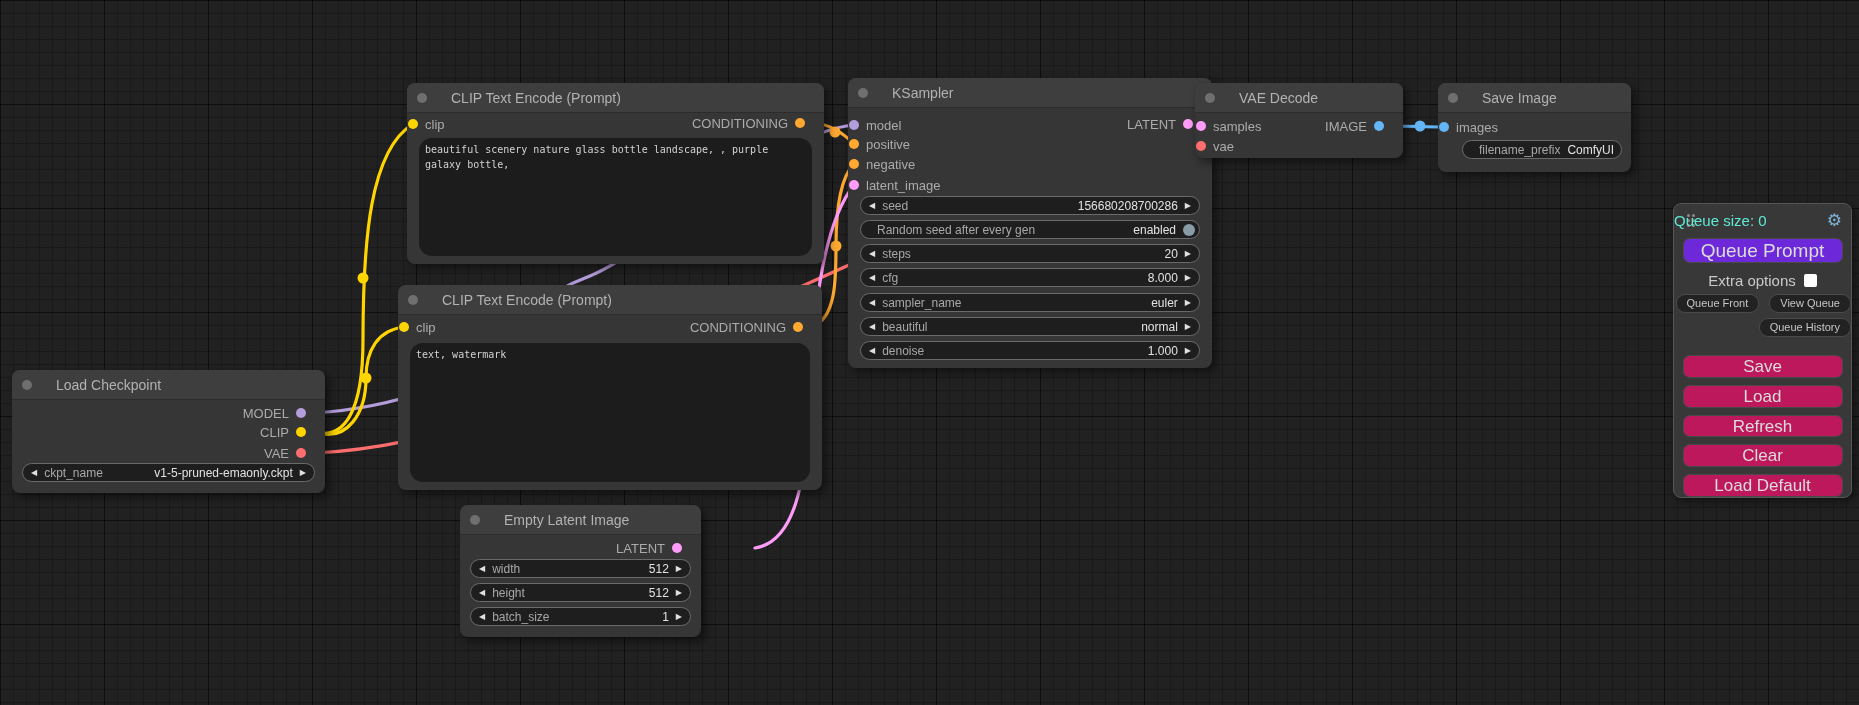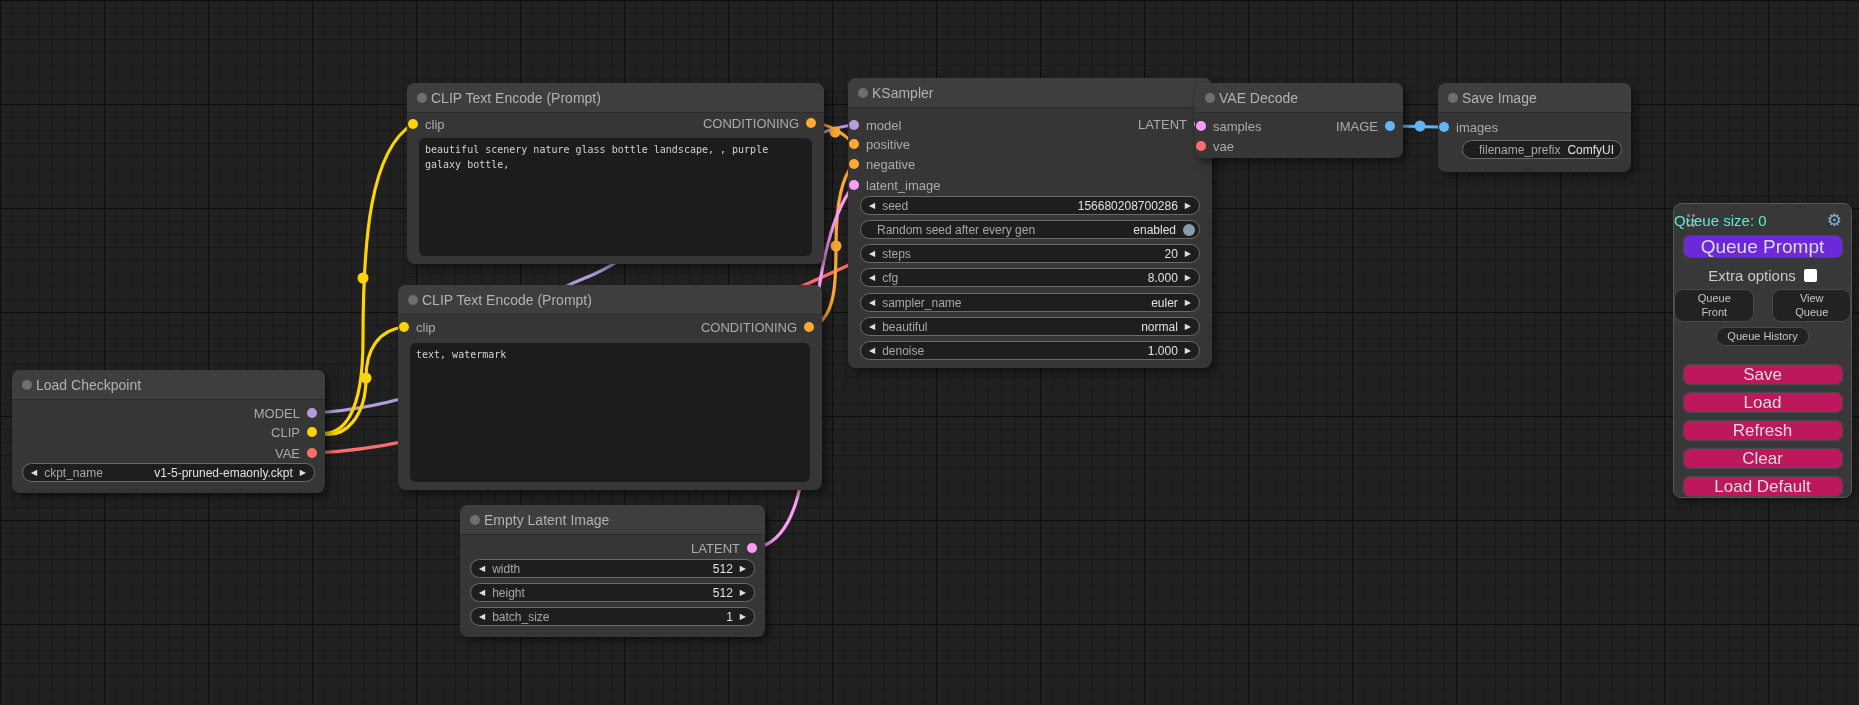--- a/index.html
+++ b/index.html
@@ -17,39 +17,39 @@
   svg.wires{position:absolute;left:0;top:0;z-index:1;}
   svg.wires path{fill:none;stroke-width:3.2px;stroke-linecap:round;}
 
   .node{
     position:absolute;z-index:2;background:#363636;border-radius:8px;
     box-shadow:4px 4px 10px rgba(0,0,0,.5);color:#aaa;
   }
   .node-title{
     position:absolute;left:0;top:0;right:0;height:30px;background:#3e3e3e;
     border-radius:8px 8px 0 0;border-bottom:1px solid #2c2c2c;
-    display:flex;align-items:center;gap:4px;padding-left:10px;box-sizing:border-box;
+    display:flex;align-items:center;gap:24px;padding-left:10px;box-sizing:border-box;
   }
   .title-dot{width:10px;height:10px;border-radius:50%;background:#6f6f6f;flex:0 0 auto;}
   .title-text{font-size:14px;color:#b2b2b2;white-space:nowrap;}
   .slot{position:absolute;height:20px;display:flex;align-items:center;gap:7px;font-size:13px;color:#ababab;}
   .slot.in{left:1px;}
-  .slot.out{right:8px;}
+  .slot.out{right:19px;}
   .port{width:10px;height:10px;border-radius:50%;flex:0 0 auto;}
   .widget{
     position:absolute;left:12px;right:12px;height:19px;box-sizing:border-box;
     background:#1e1e1e;border:1px solid #6a6a6a;border-radius:10px;
     display:flex;align-items:center;gap:7px;padding:0 8px;font-size:12px;
   }
   .warrow{font-size:8px;color:#e0e0e0;line-height:1;}
   .wlabel{color:#a8a8a8;white-space:nowrap;}
   .wvalue{margin-left:auto;color:#e2e2e2;white-space:nowrap;}
   .wtoggle{width:12px;height:12px;border-radius:50%;flex:0 0 auto;margin-right:-4px;}
   .prompt-box{
-    position:absolute;left:12px;right:12px;background:#1c1c1c;border-radius:6px;
+    position:absolute;left:12px;right:12px;background:#1c1c1c;border-radius:13px;
     font-family:"DejaVu Sans Mono","Liberation Mono",monospace;font-size:10px;
     color:#d2d2d2;padding:5px 6px;box-sizing:border-box;line-height:1.45;
     white-space:pre-wrap;word-break:break-word;overflow:hidden;
   }
 
   .queue-panel{
     position:absolute;left:1673px;top:203px;width:179px;height:295px;z-index:3;
     background:#383838;border:1px solid #565656;border-radius:8px;
     box-shadow:3px 3px 10px rgba(0,0,0,.5);box-sizing:border-box;
     display:flex;flex-direction:column;align-items:center;color:#cfcfcf;
@@ -60,21 +60,21 @@
     box-shadow:0 5px 0 #8a8a8a,0 10px 0 #8a8a8a,5px 0 0 #8a8a8a,5px 5px 0 #8a8a8a,5px 10px 0 #8a8a8a;
   }
   .queue-size{position:absolute;left:0;right:0;top:8px;text-align:left;font-size:15px;color:#5eead4;}
   .gear{position:absolute;right:9px;top:6px;font-size:17px;cursor:pointer;}
   .qp-big{
     width:160px;height:26px;margin-top:6px;background:#6d28d9;border:1px solid #4a4a4a;border-radius:7px;
     color:#dcdcdc;font-size:19px;font-family:inherit;line-height:1;cursor:pointer;
   }
   .extra-row{display:flex;align-items:center;gap:8px;margin-top:9px;font-size:15px;color:#c8c8c8;}
   .checkbox{width:13px;height:13px;background:#fff;border-radius:2px;}
-  .small-row{display:flex;gap:18px;margin-top:5px;justify-content:center;width:100%;}
+  .small-row{display:flex;gap:10px;margin-top:5px;justify-content:flex-end;width:100%;}
   .qp-small{
     background:#222;border:1px solid #4a4a4a;border-radius:9px;color:#c6c6c6;
     font-size:11px;font-family:inherit;padding:2px 10px;line-height:1.2;cursor:pointer;
   }
   .qp-btn{
     width:160px;height:24px;background:#be185d;border:1px solid #4a4a4a;border-radius:7px;
     color:#dcdcdc;font-size:17px;font-family:inherit;line-height:1;cursor:pointer;margin-top:7px;
   }
   .qp-btn.first{margin-top:18px;}
 </style>
@@ -151,21 +151,21 @@
       <span class="port" style="background: rgb(255, 213, 0);"></span>
       <span>clip</span>
     </div>
     <div class="slot out" style="top:32px">
       <span>CONDITIONING</span>
       <span class="port" style="background: rgb(255, 169, 49);"></span>
     </div>
     <div class="prompt-box" style="top:58px;height:139px">text, watermark</div>
   </div>
 
-  <div class="node" style="left:460px;top:505px;width:305px;height:132px">
+  <div class="node" style="left:460px;top:505px;width:241px;height:132px">
     <div class="node-title">
       <span class="title-dot"></span>
       <span class="title-text">Empty Latent Image</span>
     </div>
     <div class="slot out" style="top:33px">
       <span>LATENT</span>
       <span class="port" style="background: rgb(255, 156, 249);"></span>
     </div>
     <div class="widget" style="top:54px;left:10px;right:10px">
       <span class="warrow">◀</span>

